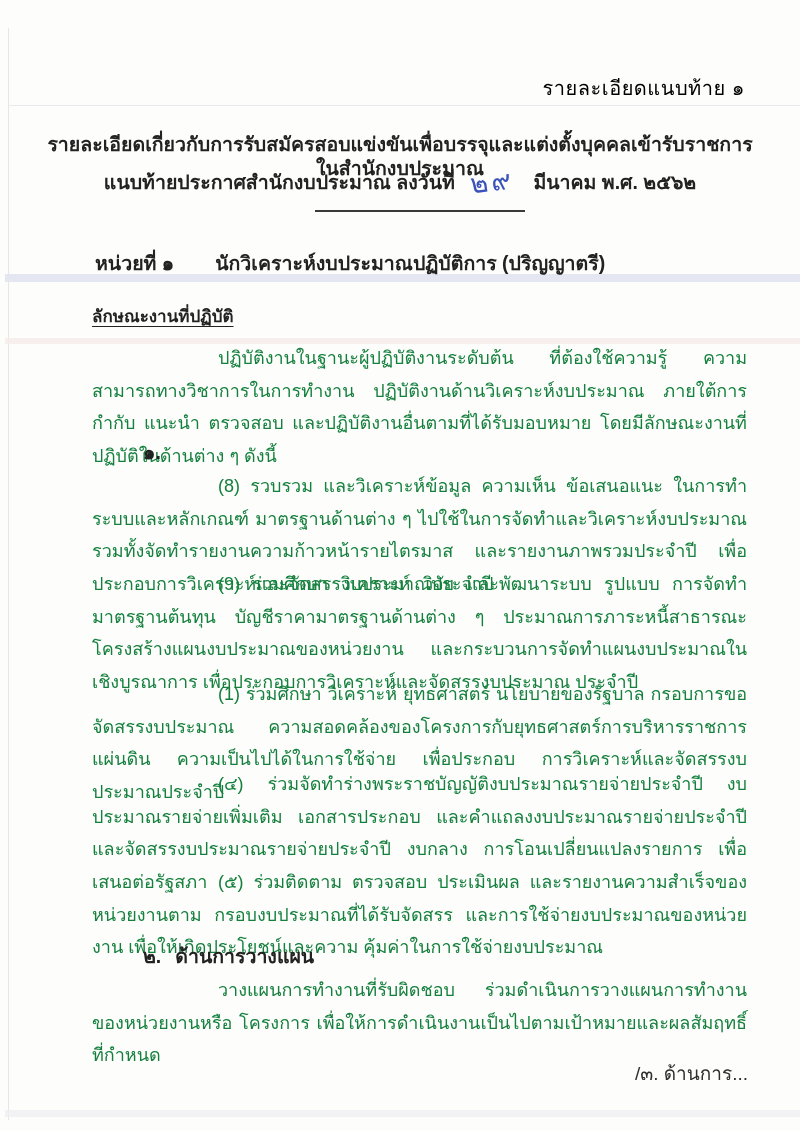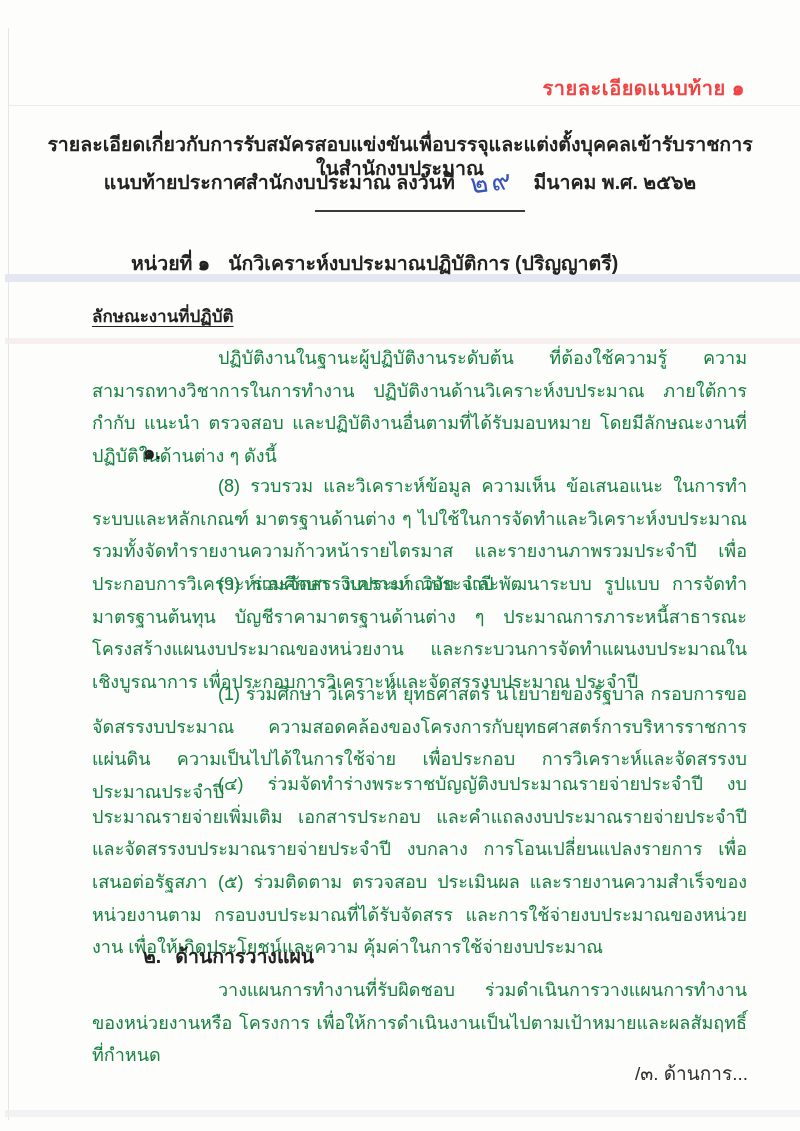--- a/index.html
+++ b/index.html
@@ -24,21 +24,21 @@
     position:absolute;left:8px;top:105px;width:792px;height:1px;
     background:#e9e9ee;
   }
   .band{position:absolute;left:5px;width:795px;}
   .band.blue{top:274px;height:8px;background:#e4e6f2;}
   .band.pink{top:338px;height:6px;background:#f4ebea;opacity:.8;}
   .band.bottom{top:1110px;height:7px;background:#efedf1;opacity:.8;}
 
   .annex{
     position:absolute;top:72px;right:55px;
-    font-size:20px;font-weight:bold;letter-spacing:.5px;color:#ef4444;
+    font-size:20px;font-weight:normal;letter-spacing:.5px;color:#000000;
   }
   .title{
     position:absolute;left:40px;width:720px;text-align:center;
     font-size:19.5px;font-weight:bold;color:#222;line-height:24px;
   }
   .title.l1{top:132px;}
   .title.l2{top:168px;}
   .hand{
     display:inline-block;
     color:#3a53b9;
@@ -47,21 +47,21 @@
     margin:0 14px 0 10px;
     letter-spacing:3px;
   }
   .rule{
     position:absolute;left:315px;top:210px;width:210px;height:0;
     border-top:2px solid #3a3a3a;
   }
   .unit-line{
     position:absolute;left:95px;top:248px;width:660px;
     font-size:19.5px;font-weight:bold;color:#222;
-    display:flex;gap:18px;margin-left:36px;
+    display:flex;gap:41px;
   }
   .duties-heading{
     position:absolute;left:92px;top:302px;
     font-size:17px;font-weight:bold;color:#222;
     text-decoration:underline;
     text-underline-offset:4px;
   }
   .para{
     position:absolute;left:92px;width:655px;
     font-size:18px;line-height:32.5px;color:#15803d;

